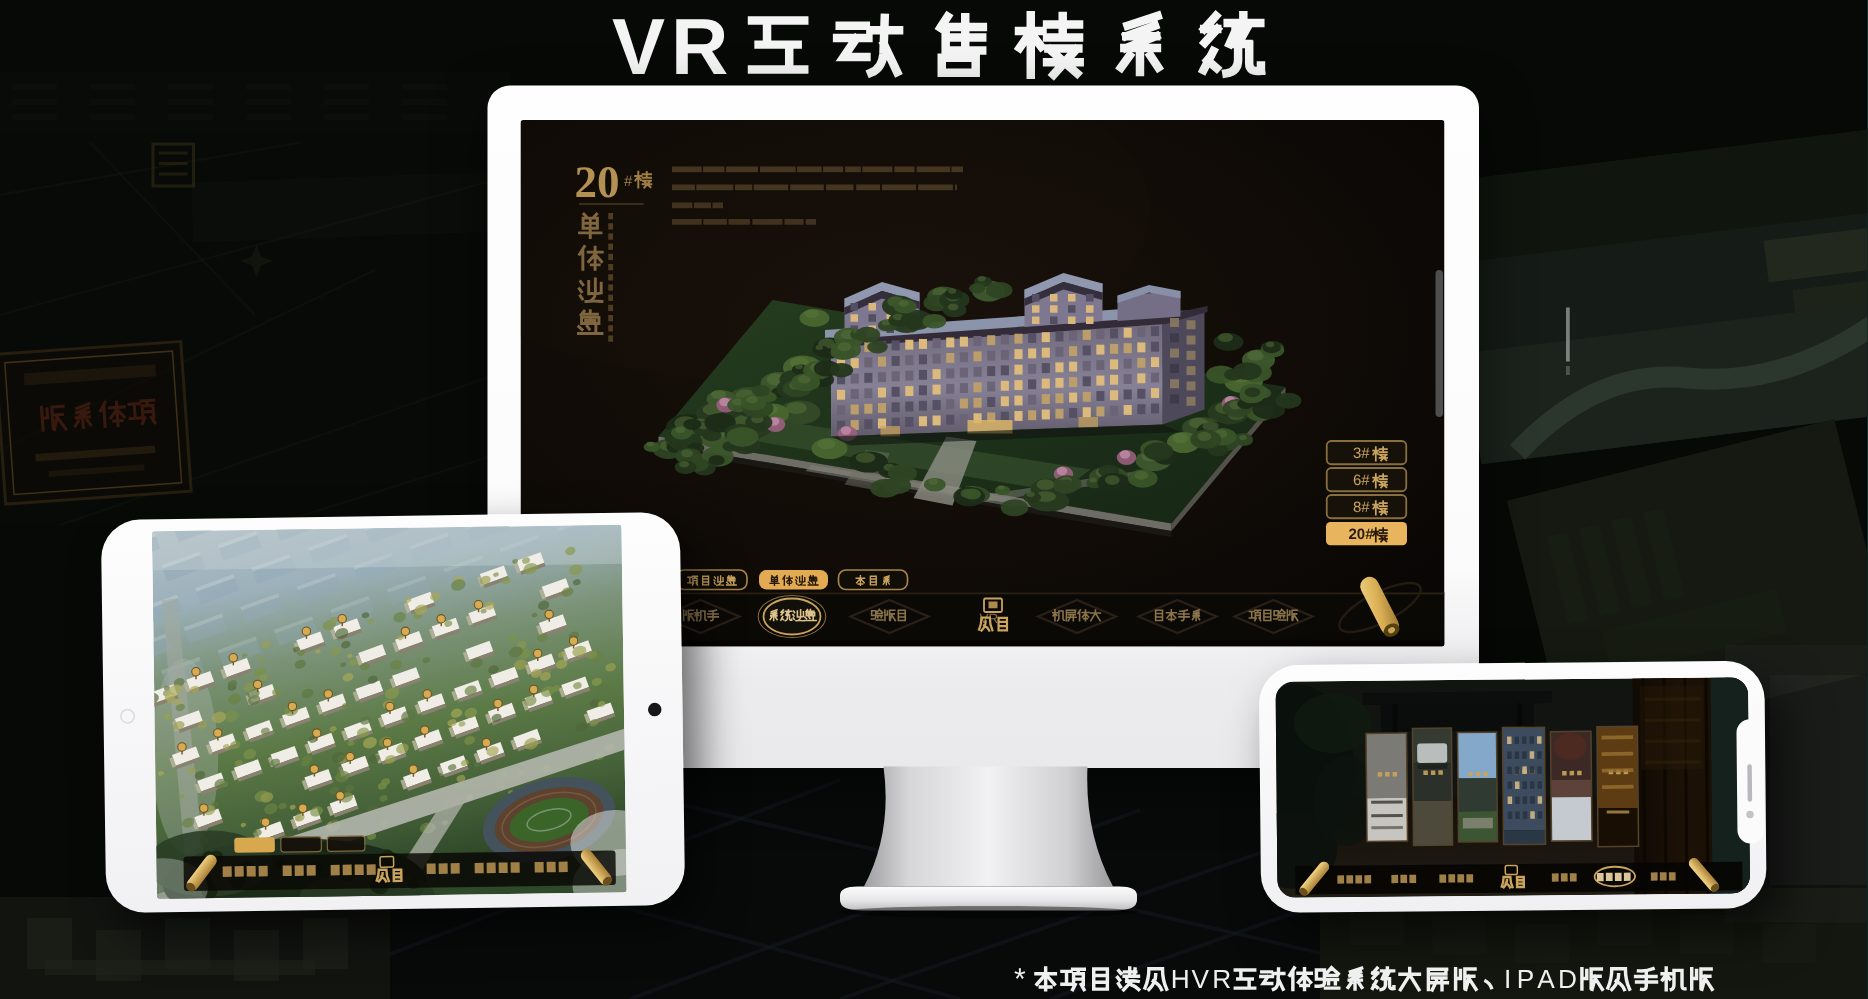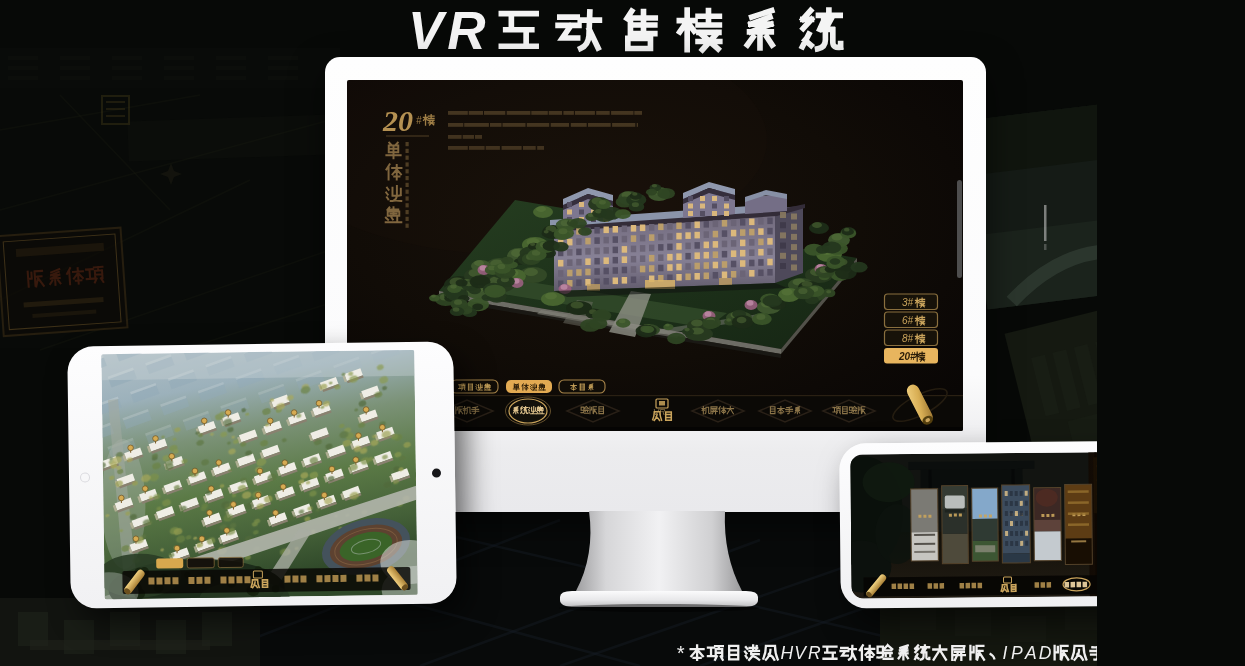--- a/index.html
+++ b/index.html
@@ -1,16 +1,16 @@
 <!DOCTYPE html>
 <html><head><meta charset="utf-8">
 <style>
 html,body{margin:0;padding:0;background:#070907;}
-#stage{position:relative;width:1097px;height:666px;overflow:hidden;background:#14b8a6;
- font-family:"Liberation Sans",sans-serif;font-style:italic;}
+#stage{position:relative;width:1245px;height:666px;overflow:hidden;background:#14b8a6;
+ font-family:"Liberation Sans",sans-serif;}
 #stage *{box-sizing:border-box;}
 .abs{position:absolute;}
 </style></head><body>
 <div id="stage">
 
 <svg class="abs" style="left:0;top:0" width="1245" height="666" viewBox="0 0 1245 666">
       <defs>
         <g id="gy_hu">
           <path d="M1,1.3 H9 M1,8.8 H9 M2,5 H8 M3.3,1.3 V5 M6.7,5 V8.8" fill="none" stroke="currentColor" stroke-width="1.15" stroke-linecap="square"></path>
         </g>

